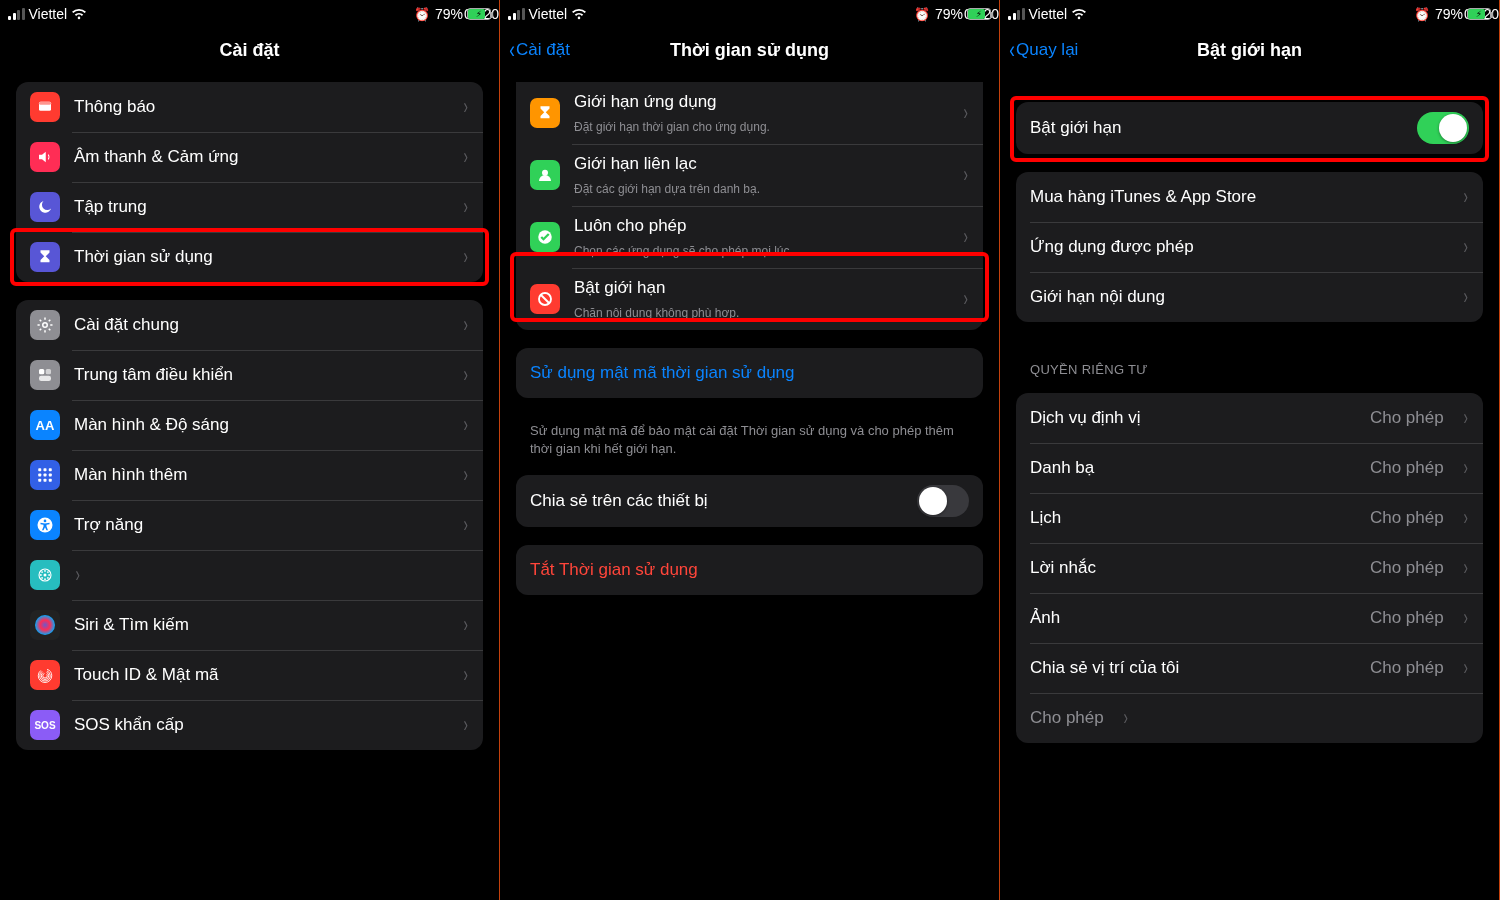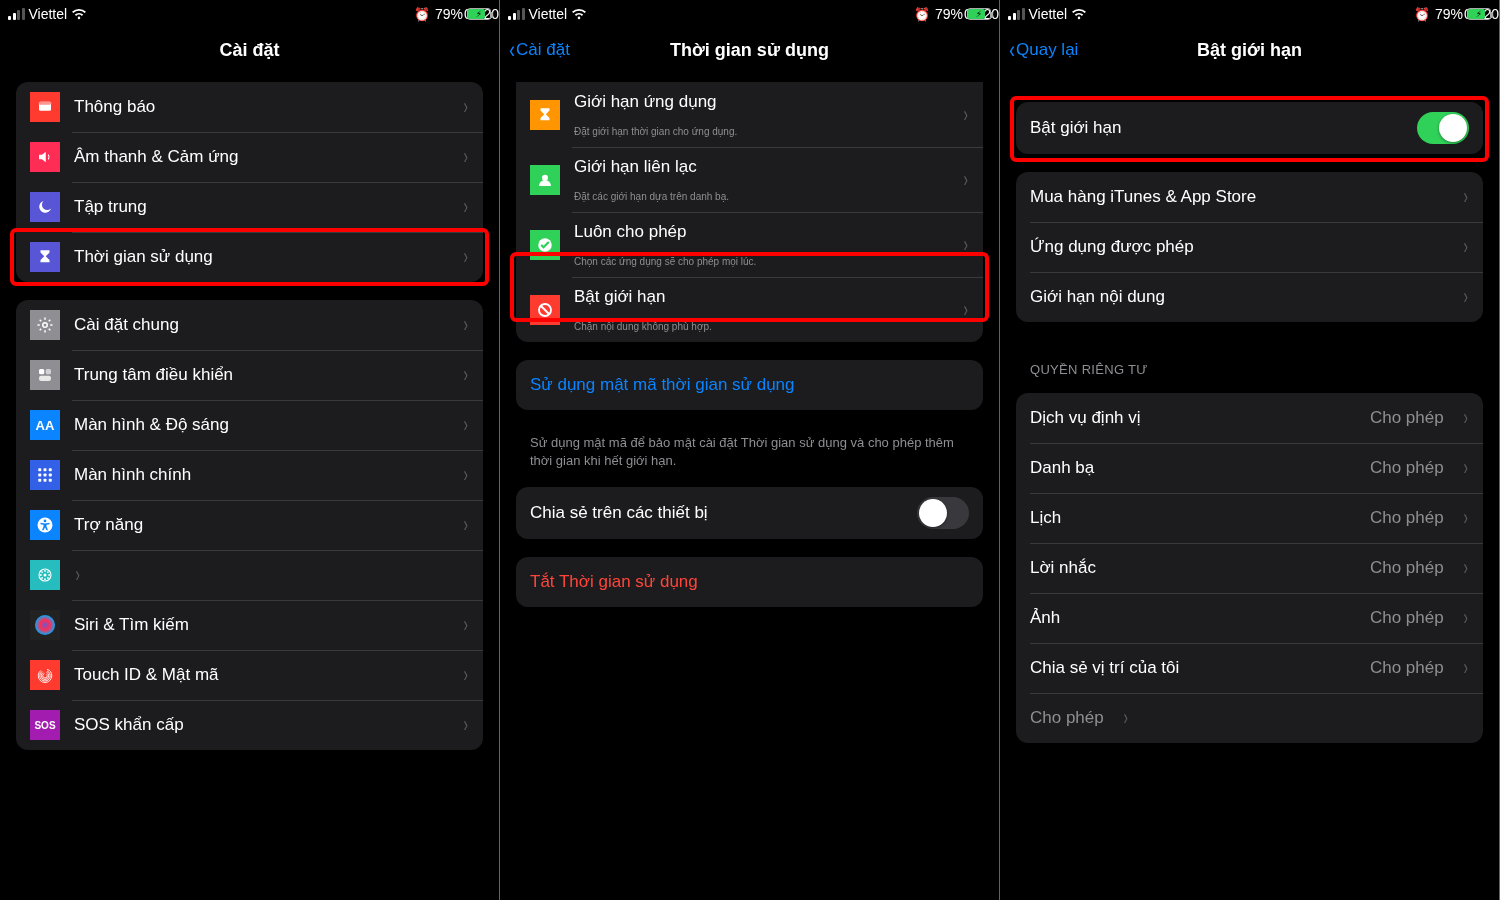--- a/index.html
+++ b/index.html
@@ -67,27 +67,27 @@
   .group.first{margin-top:10px}
   .row{
     display:flex;align-items:center;min-height:50px;
     padding:10px 14px;gap:14px;position:relative;
   }
   .row + .row::before{
     content:"";position:absolute;top:0;left:56px;right:0;height:1px;background:var(--sep);
   }
   .row.noicon + .row.noicon::before{left:14px}
   .row .icon{
-    width:30px;height:30px;border-radius:0;flex:0 0 30px;
+    width:30px;height:30px;border-radius:7px;flex:0 0 30px;
     display:flex;align-items:center;justify-content:center;
     font-size:16px;font-weight:600;color:#fff;
   }
   .row .txt{flex:1 1 auto;min-width:0}
   .row .txt .t{font-size:17px;color:#fff}
-  .row .txt .s{font-size:10px;color:var(--sub);margin-top:14px}
+  .row .txt .s{font-size:12px;color:var(--sub);margin-top:8px}
   .row .val{color:var(--sub);font-size:17px;margin-right:4px}
   .row .chev{color:#5a5a5e;font-size:22px;transform:scaleX(.6)}
   .row.danger .t{color:var(--red)}
   .row.link .t{color:var(--blue)}
   .footnote{color:var(--sub);font-size:13px;padding:6px 14px 0;line-height:1.35}
   .header-label{color:var(--sub);font-size:13px;padding:22px 14px 0;text-transform:uppercase;letter-spacing:.3px}
   
   .hl{position:absolute;border:4px solid var(--highlight);border-radius:6px;pointer-events:none}
   
   .toggle{
@@ -236,21 +236,21 @@
               <rect x="3" y="17" width="4" height="4" rx="1" fill="#fff"></rect>
               <rect x="10" y="3" width="4" height="4" rx="1" fill="#fff"></rect>
               <rect x="10" y="10" width="4" height="4" rx="1" fill="#fff"></rect>
               <rect x="10" y="17" width="4" height="4" rx="1" fill="#fff"></rect>
               <rect x="17" y="3" width="4" height="4" rx="1" fill="#fff"></rect>
               <rect x="17" y="10" width="4" height="4" rx="1" fill="#fff"></rect>
               <rect x="17" y="17" width="4" height="4" rx="1" fill="#fff"></rect>
             </svg>
           </div>
           <div class="txt">
-            <div class="t">Màn hình chính</div>
+            <div class="t">Màn hình thêm</div>
           </div>
           <div class="chev">›</div>
         </div>
         <div class="row">
           <div class="icon" style="background: rgb(10, 132, 255);">
             <svg width="18" height="18" viewBox="0 0 24 24">
               <circle cx="12" cy="12" r="10" fill="#fff"></circle>
               <circle cx="12" cy="6.5" r="1.8" fill="#0a84ff"></circle>
               <path fill="#0a84ff" d="M6 9l6 1 6-1v2l-4 .5V14l2 5h-2l-2-4-2 4H8l2-5v-2.5L6 11z"></path>
             </svg>
@@ -303,21 +303,21 @@
               <circle cx="12" cy="13" r="5" fill="none" stroke="#fff" stroke-width="1.2" stroke-dasharray="20 5"></circle>
               <circle cx="12" cy="13" r="3" fill="none" stroke="#fff" stroke-width="1.2" stroke-dasharray="12 3"></circle>
             </svg>
           </div>
           <div class="txt">
             <div class="t">Touch ID &amp; Mật mã</div>
           </div>
           <div class="chev">›</div>
         </div>
         <div class="row">
-          <div class="icon" style="background: #a21caf;">
+          <div class="icon" style="background: #8b5cf6;">
             <span style="font-size:10px;font-weight:800">SOS</span>
           </div>
           <div class="txt">
             <div class="t">SOS khẩn cấp</div>
           </div>
           <div class="chev">›</div>
         </div>
       </div>
   </div>
 </div>

